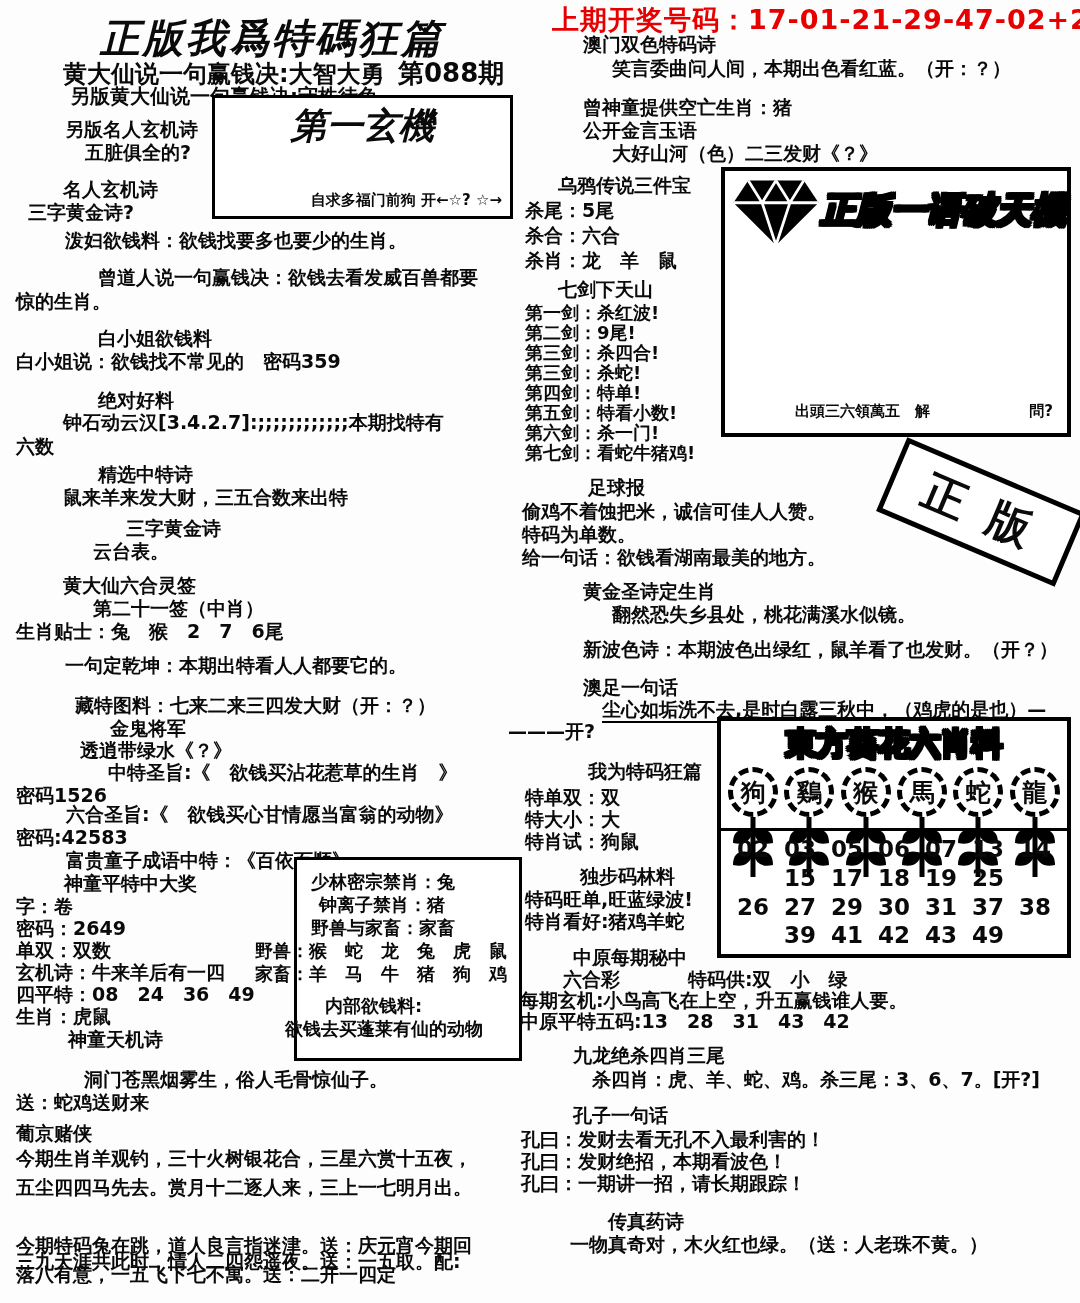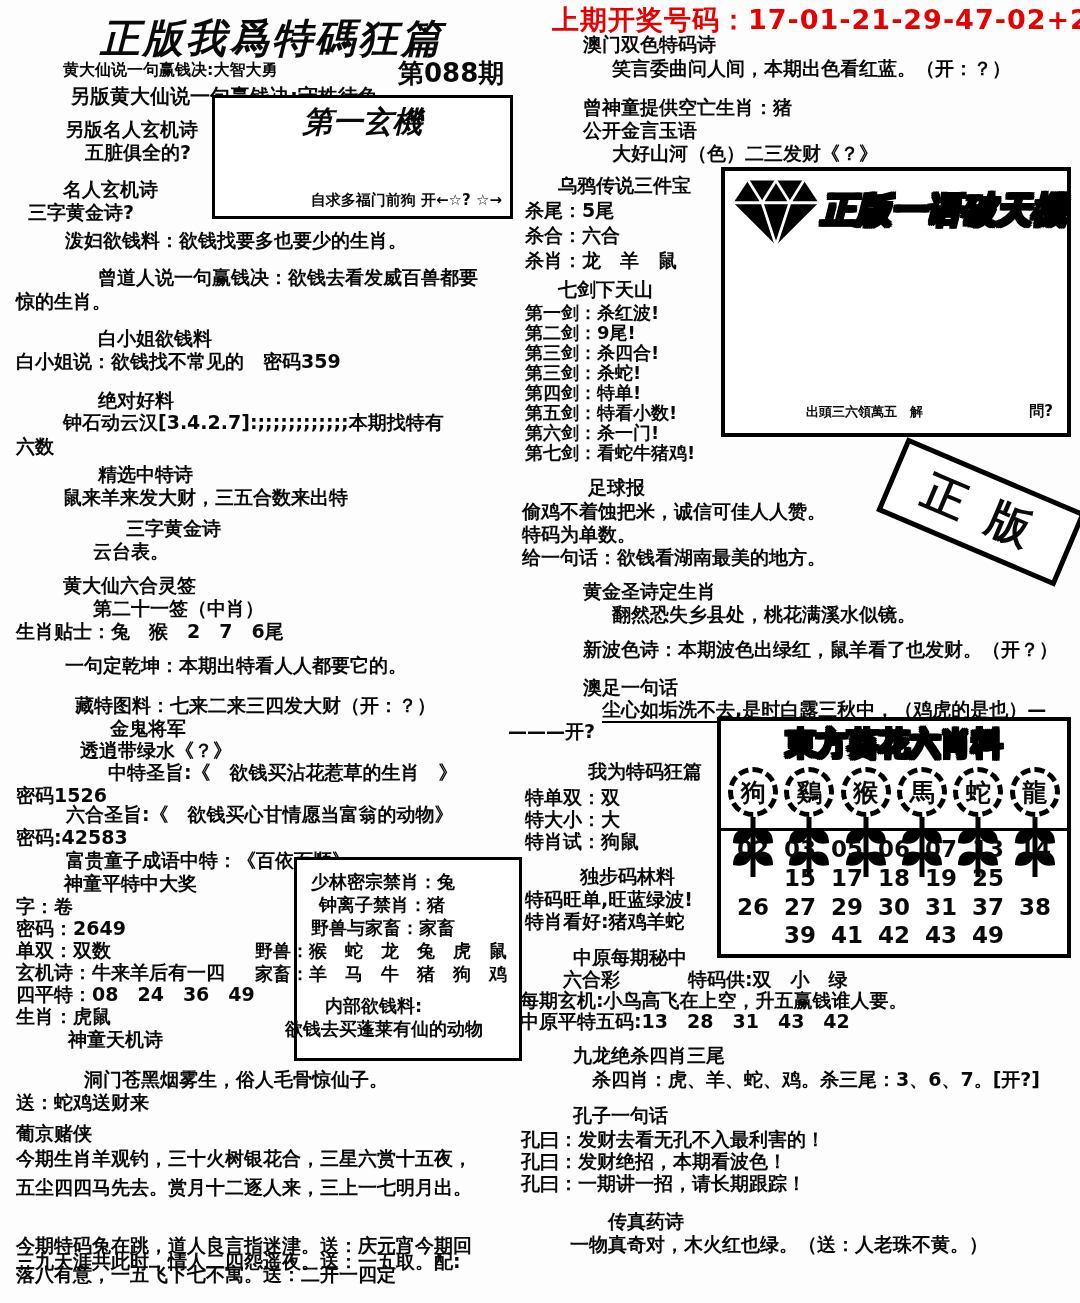--- a/index.html
+++ b/index.html
@@ -9,21 +9,21 @@
     font-weight:bold;color:#0a0a0a;overflow:hidden;
   }
   .abs{position:absolute;}
   .t{position:absolute;font-size:19px;white-space:nowrap;line-height:1.2;}
   .sm{font-size:18px;}
   .red{color:#e60000;}
   .box{position:absolute;border:3px solid #000;background:#fff;}
   .page-title{font-size:40px;font-style:italic;font-weight:900;letter-spacing:3px;}
   .issue{font-size:26px;}
   .lastdraw{font-size:27px;letter-spacing:1px;}
-  .mbox-title{text-align:center;font-size:30px;font-style:italic;font-weight:900;margin-top:4px;}
+  .mbox-title{text-align:center;font-size:36px;font-style:italic;font-weight:900;margin-top:4px;}
   .outline{
     color:#404040;font-weight:900;
     -webkit-text-stroke:2px #000;
     text-shadow:-2px -2px 0 #000,2px -2px 0 #000,-2px 2px 0 #000,2px 2px 0 #000,
                 -2px 0 0 #000,2px 0 0 #000,0 -2px 0 #000,0 2px 0 #000;
   }
   .stamp{
     position:absolute;left:884px;top:472px;width:184px;height:70px;
     border:5px solid #000;transform:rotate(23deg);display:flex;
     align-items:center;justify-content:center;background:#fff;
@@ -37,21 +37,21 @@
     display:flex;align-items:center;justify-content:center;
     font-size:25px;font-weight:900;background:#fff;
   }
   .numrows{position:absolute;left:0;right:0;bottom:4px;text-align:center;border-top:3px solid #000;padding-top:4px;}
   .numrows div{font-size:23px;font-weight:900;word-spacing:7px;line-height:1.25;}
 </style>
 </head>
 <body>
 
 <div class="t page-title" style="left:100px;top:14px;">正版我爲特碼狂篇</div>
-<div class="t" style="left:63px;top:60px;font-size:16px;">黄大仙说一句赢钱决:大智大勇</div>
+<div class="t" style="left:63px;top:60px;font-size:24px;">黄大仙说一句赢钱决:大智大勇</div>
 <div class="t" style="left:70px;top:84px;font-size:20px;">另版黄大仙说一句赢钱决:守株待兔</div>
 <div class="t issue" style="left:398px;top:58px;">第088期</div>
 <div class="t lastdraw red" style="left:552px;top:4px;">上期开奖号码：17-01-21-29-47-02+26</div>
 
 <div class="box" style="left:212px;top:95px;width:295px;height:118px;">
   <div class="mbox-title">第一玄機</div>
   <div class="abs" style="right:8px;bottom:6px;font-size:15px;white-space:nowrap;">自求多福门前狗 开←☆? ☆→</div>
 </div>
 
 <div class="t" style="left:65px;top:118px;">另版名人玄机诗</div>
@@ -173,21 +173,21 @@
 <div class="t" style="left:570px;top:1233px;">一物真奇对，木火红也绿。（送：人老珠不黄。）</div>
 
 <div class="box" style="left:721px;top:167px;width:342px;height:262px;border-width:4px;">
   <span class="abs" style="left:4px;top:4px;">
     <svg width="94" height="74" viewBox="0 0 100 80">
       <polygon points="20,6 80,6 96,30 50,76 4,30" fill="#000"></polygon>
       <path d="M4,30 L96,30 M20,6 L35,30 L50,76 M80,6 L65,30 L50,76 M50,6 L35,30 M50,6 L65,30" stroke="#fff" stroke-width="3" fill="none"></path>
     </svg>
   </span>
   <div class="abs outline" style="left:96px;top:16px;font-size:35px;font-style:italic;white-space:nowrap;">正版一语破天機</div>
-  <div class="abs" style="left:81px;bottom:12px;font-size:13px;white-space:nowrap;">出頭三六領萬五　解</div>
+  <div class="abs" style="left:70px;bottom:12px;font-size:15px;white-space:nowrap;">出頭三六領萬五　解</div>
   <div class="abs" style="right:14px;bottom:12px;font-size:15px;white-space:nowrap;">問?</div>
 </div>
 
 <div class="stamp">
   <span>正版</span>
 </div>
 
 <div class="box" style="left:717px;top:717px;width:346px;height:233px;border-width:4px;">
   <div class="outline" style="text-align:center;font-size:31px;margin-top:2px;white-space:nowrap;">東方葵花六肖料</div>
   <div class="flowerrow">

